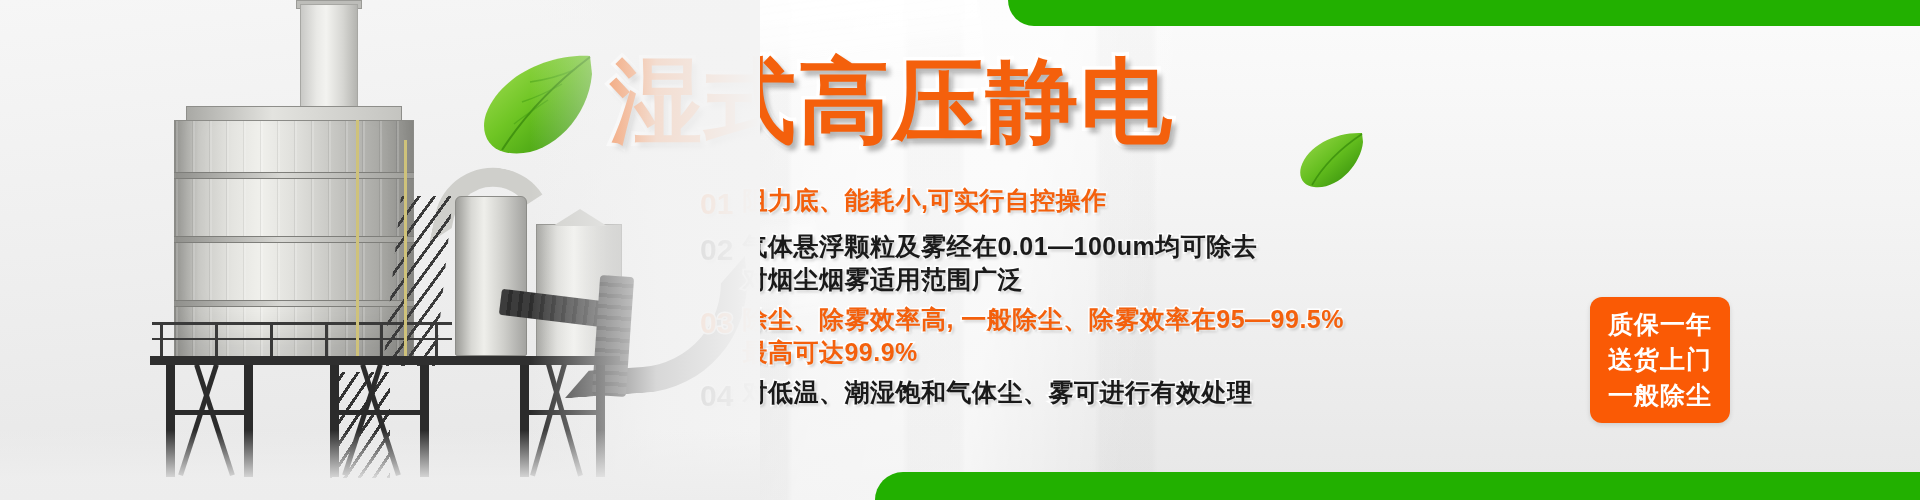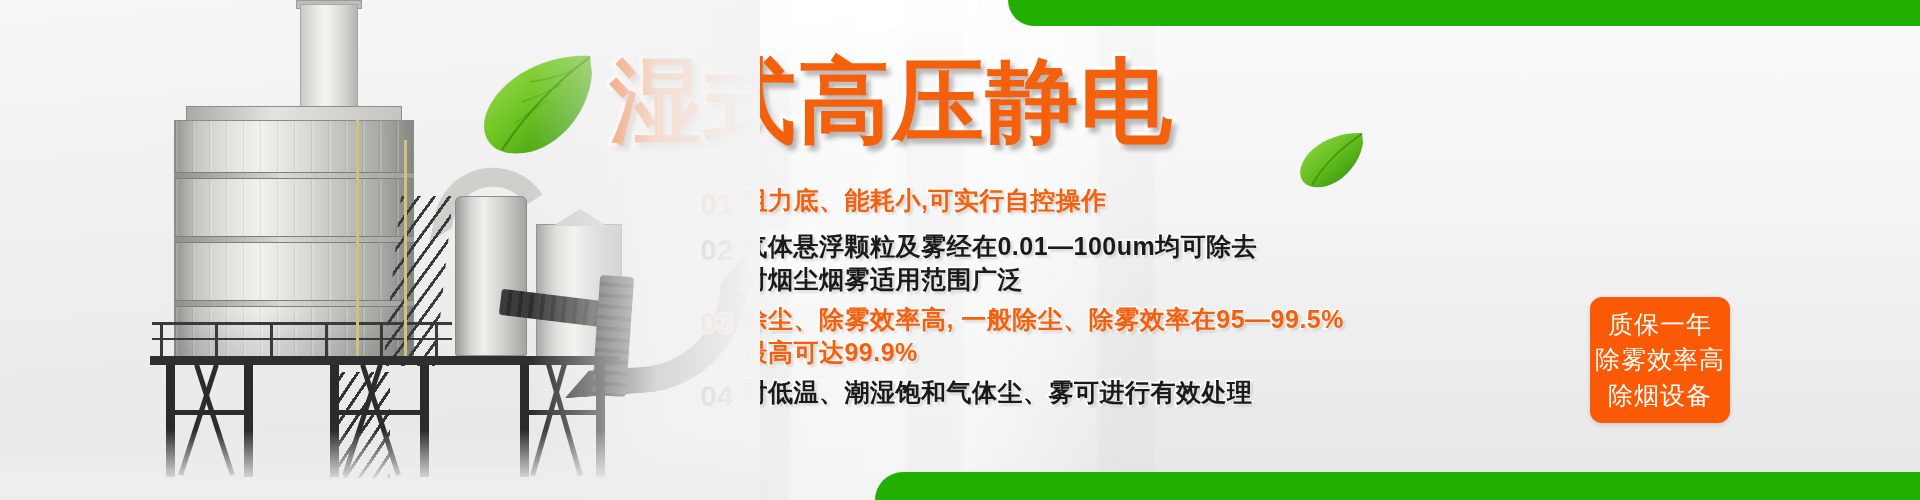--- a/index.html
+++ b/index.html
@@ -239,21 +239,21 @@
 
   
   .badge {
     position:absolute; left:1590px; top:297px; width:140px; height:126px;
     background:#fa5a05;
     border-radius:12px;
     display:flex; flex-direction:column; justify-content:center; align-items:center;
     box-shadow:0 2px 5px rgba(0,0,0,.12);
   }
   .badge .bl {
-    color:#ffffff; font-size:25px; font-weight:normal;
+    color:#ffffff; font-size:25px; font-weight:bold;
     line-height:1.42; letter-spacing:1px; white-space:nowrap;text-align:center;
   }
 </style>
 </head>
 <body>
 
 <div id="banner">
 
   <div class="streaks"></div>
   <div class="sheen"></div>
@@ -378,17 +378,17 @@
       <span class="num c-dark">04</span>
       <span class="body">
         <span class="txt c-dark" style="display:block">对低温、潮湿饱和气体尘、雾可进行有效处理</span>
       </span>
     </div>
 
   </div>
 
   <div class="badge">
     <span class="bl">质保一年</span>
-    <span class="bl">除雾效率高</span>
-    <span class="bl">除烟设备</span>
+    <span class="bl">送货上门</span>
+    <span class="bl">一般除尘</span>
   </div>
 
 </div>
 
 </body></html>

